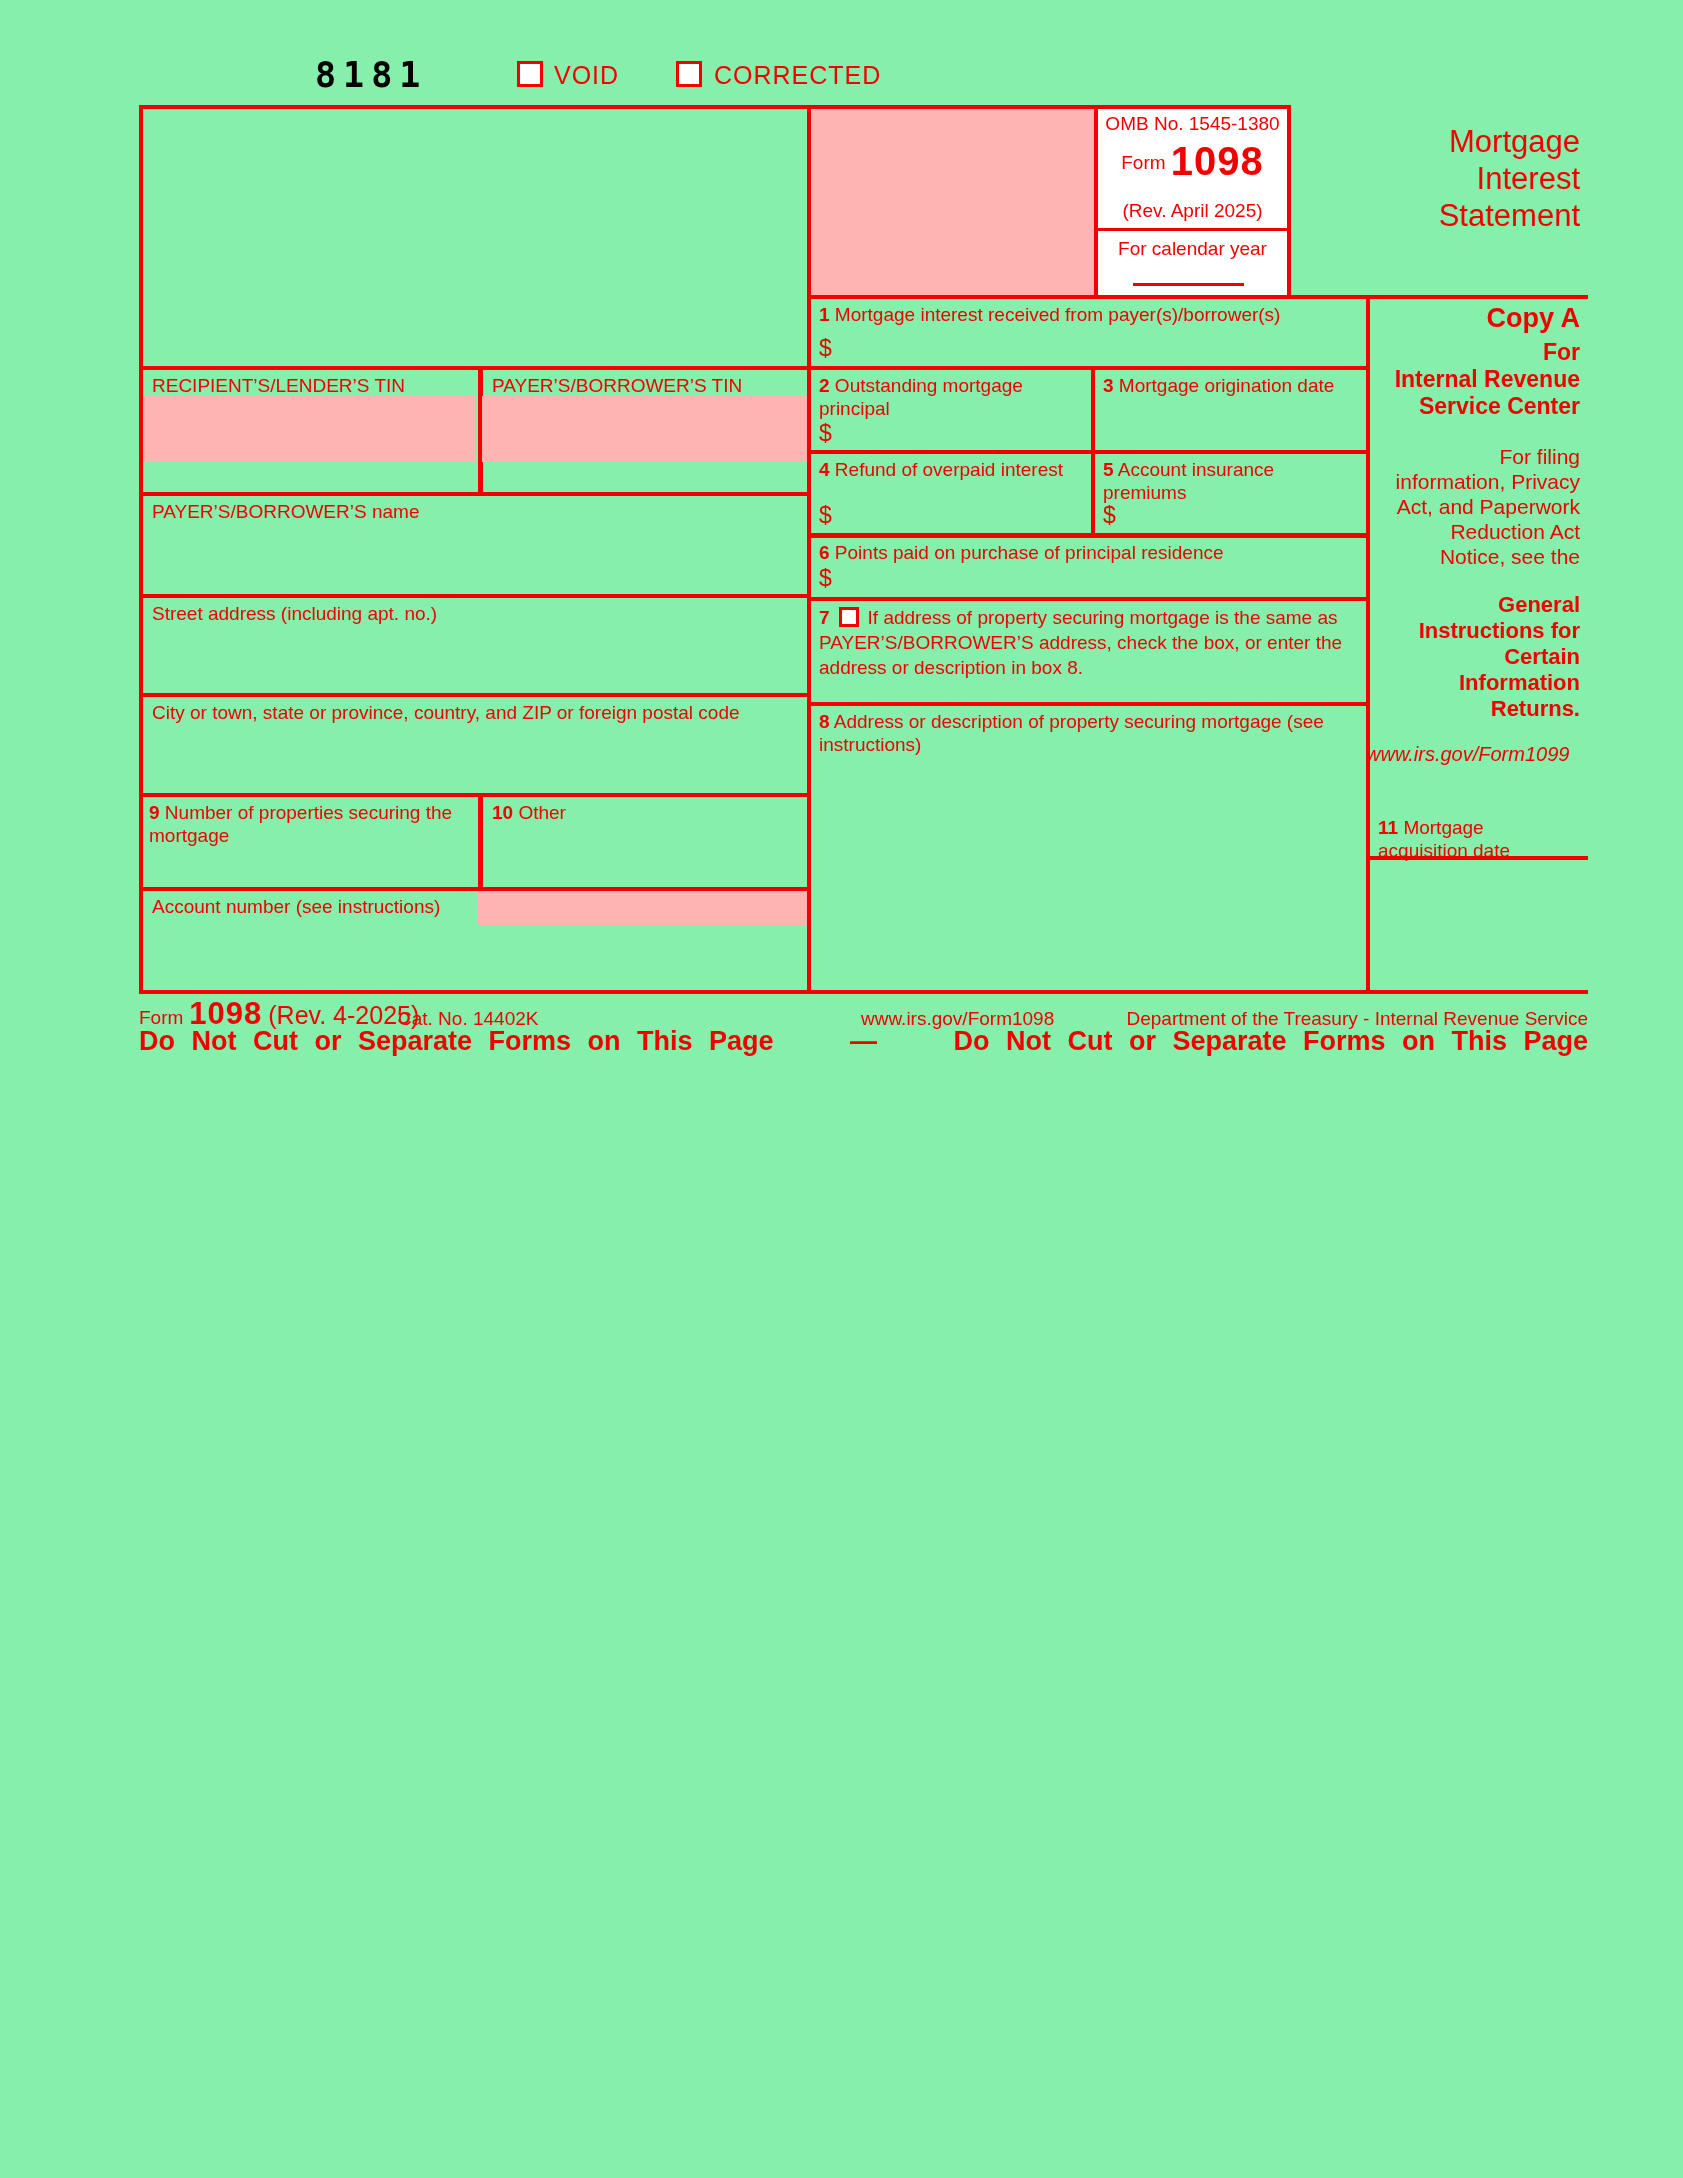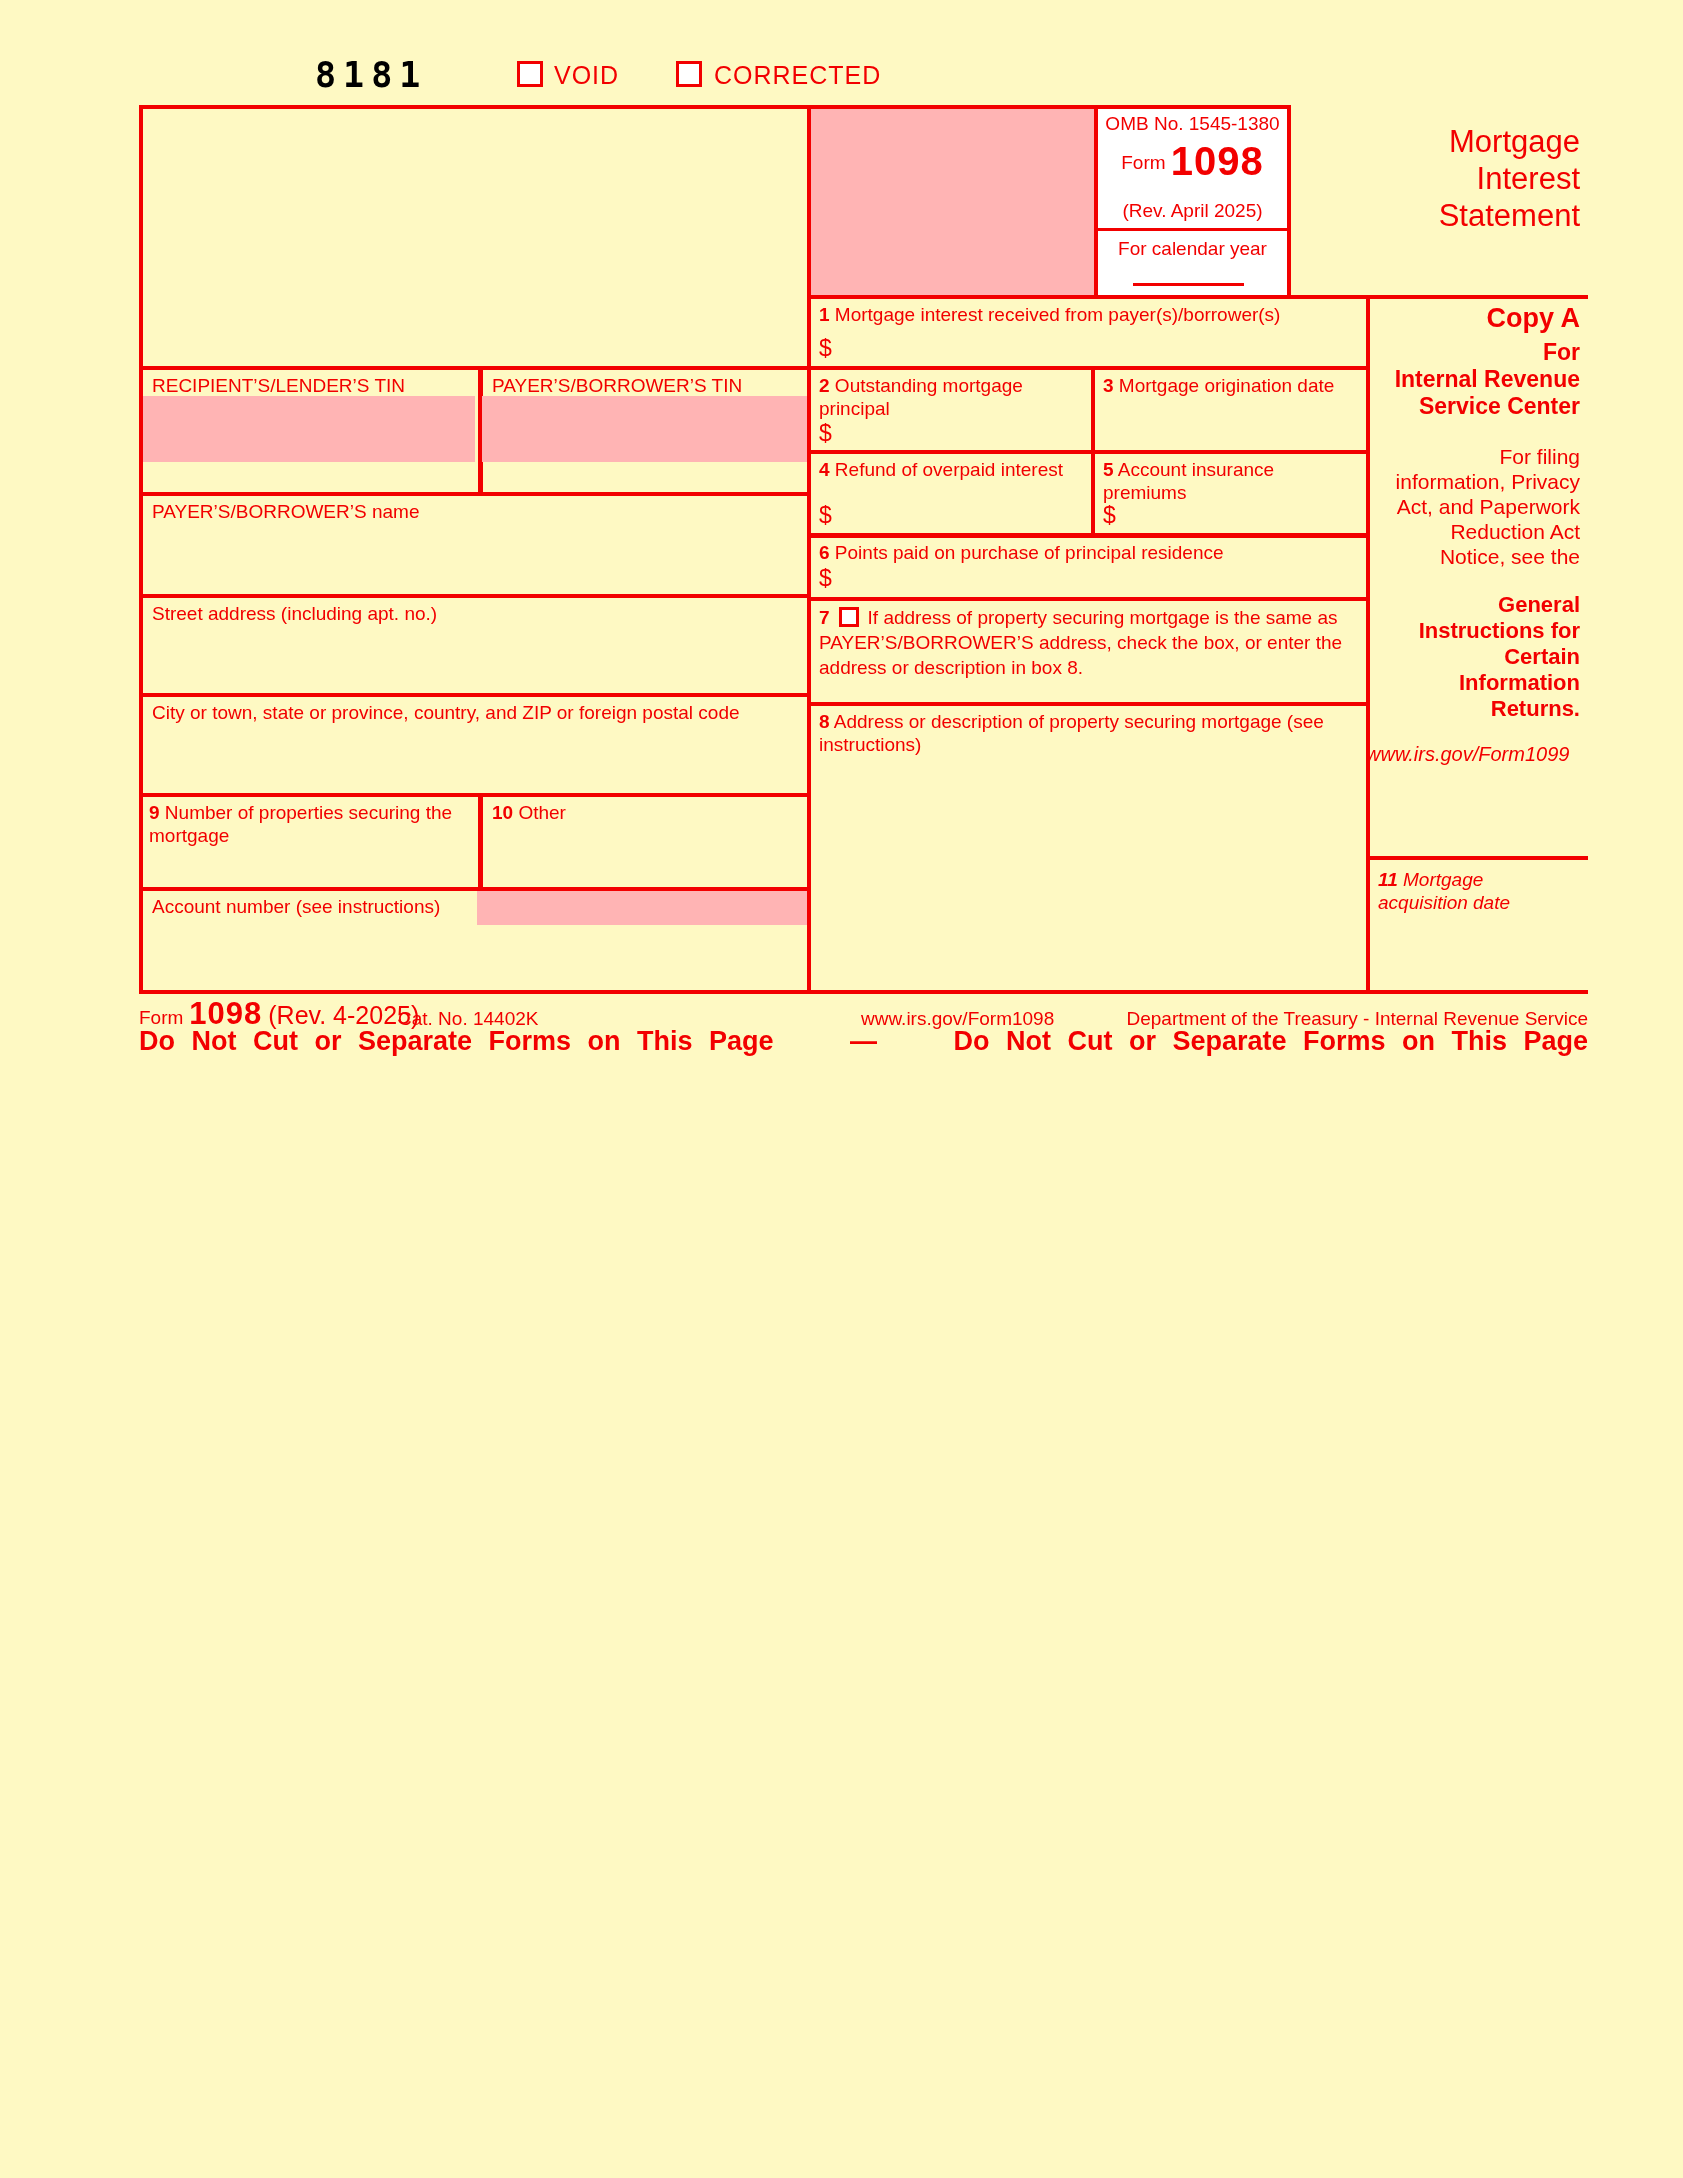--- a/index.html
+++ b/index.html
@@ -1,21 +1,21 @@
 <!DOCTYPE html>
 <html><head>
 <meta charset="utf-8">
 <style>
   :root{
     --red:#f20000;
     --pink:#ffb4b4;
   }
   html,body{margin:0;padding:0;background:#fff;}
   #page{
-    position:relative;width:1683px;height:2178px;background:#fef9c3;overflow:hidden;
+    position:relative;width:1683px;height:2178px;background:#86efac;overflow:hidden;
     font-family:"Liberation Sans",sans-serif;color:var(--red);
   }
   .cell{position:absolute;border:4px solid var(--red);box-sizing:border-box;background:transparent;}
   .lbl{position:absolute;font-size:19px;line-height:23px;color:var(--red);}
   .lbl b{font-weight:bold;}
   .dollar{position:absolute;font-size:23px;color:var(--red);}
   .pinkfill{position:absolute;background:var(--pink);}
   .hline{position:absolute;background:var(--red);}
   .chk{position:absolute;width:26px;height:26px;border:3px solid var(--red);box-sizing:border-box;background:#fff;}
   .chklabel{position:absolute;font-size:25px;color:var(--red);letter-spacing:1px;}
@@ -61,21 +61,21 @@
   #copy-a{position:absolute;left:1366px;top:303px;width:214px;text-align:right;
     font-size:27px;font-weight:bold;color:var(--red);}
   #for-irs{position:absolute;left:1366px;top:339px;width:214px;text-align:right;
     font-size:23px;line-height:27px;font-weight:bold;color:var(--red);}
   #filing-text{position:absolute;left:1392px;top:444px;width:188px;text-align:right;
     font-size:21px;line-height:25px;color:var(--red);}
   #instructions-bold{position:absolute;left:1392px;top:592px;width:188px;text-align:right;
     font-size:22px;line-height:26px;font-weight:bold;color:var(--red);}
   #right-url{position:absolute;left:1366px;top:743px;width:214px;
     font-size:20px;font-style:italic;color:var(--red);}
-  #box11-label{left:1378px;top:868px;width:168px;font-style:italic;}
+  #box11-label{left:1378px;top:816px;width:168px;}
   
   #pink-recip-tin{left:143px;top:396px;width:332px;height:66px;}
   #pink-payer-tin{left:482px;top:396px;width:325px;height:66px;}
   #pink-account{left:477px;top:891px;width:330px;height:34px;}
   
   .inline-chk{display:inline-block;width:20px;height:20px;border:3px solid var(--red);
     box-sizing:border-box;background:#fff;vertical-align:-3px;margin:0 9px 0 9px;}
   
   #footer-left{position:absolute;left:139px;top:996px;display:flex;align-items:baseline;color:var(--red);}
   #footer-left .fw{font-size:19px;}

